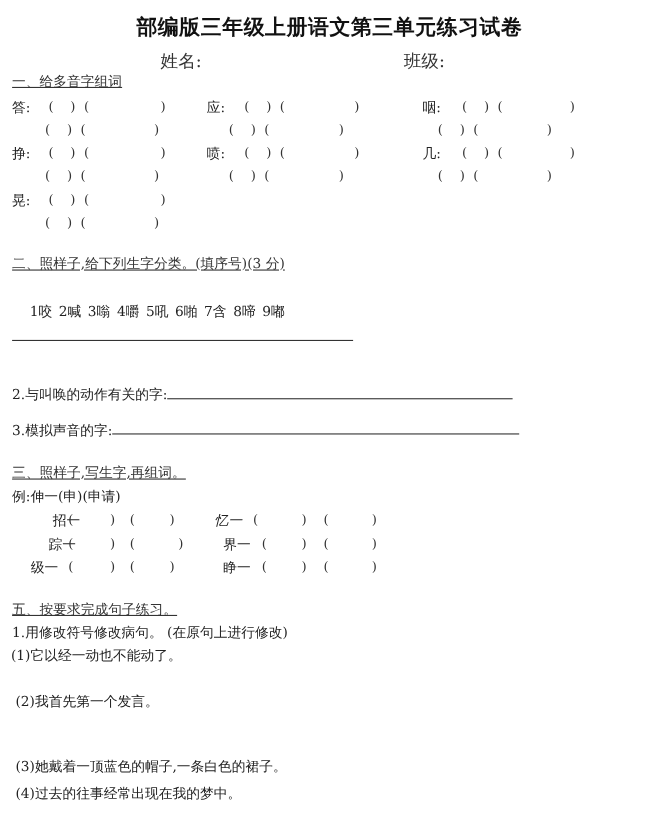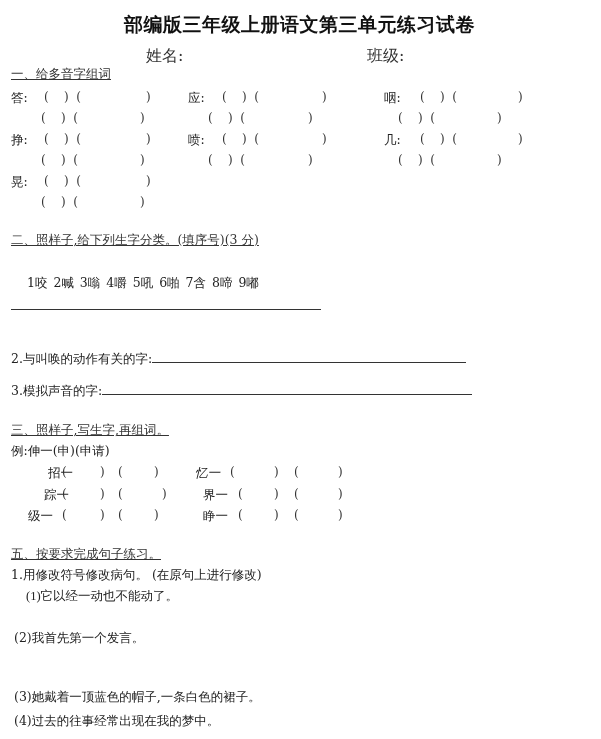--- a/index.html
+++ b/index.html
@@ -115,16 +115,16 @@
 <div class="abs paren" style="left:338px; top:487px;">)</div>
 
 <div class="abs txt" style="left:203px; top:508px;">睁一</div>
 <div class="abs paren" style="left:238px; top:508px;">(</div>
 <div class="abs paren" style="left:274px; top:508px;">)</div>
 <div class="abs paren" style="left:294px; top:508px;">(</div>
 <div class="abs paren" style="left:338px; top:508px;">)</div>
 
 <div class="abs sec" style="left:11px; top:546px;">五、按要求完成句子练习。</div>
 <div class="abs txt" style="left:11px; top:567px;">1.用修改符号修改病句。 (在原句上进行修改)</div>
-<div class="abs txt" style="left:26px; top:588px;font-family:Liberation Serif, serif;">(1)它以经一动也不能动了。</div>
+<div class="abs txt" style="left:10px; top:588px;">(1)它以经一动也不能动了。</div>
 <div class="abs txt" style="left:14px; top:630px;">(2)我首先第一个发言。</div>
 <div class="abs txt" style="left:14px; top:689px;">(3)她戴着一顶蓝色的帽子,一条白色的裙子。</div>
 <div class="abs txt" style="left:14px; top:713px;">(4)过去的往事经常出现在我的梦中。</div>
 
 </body></html>

